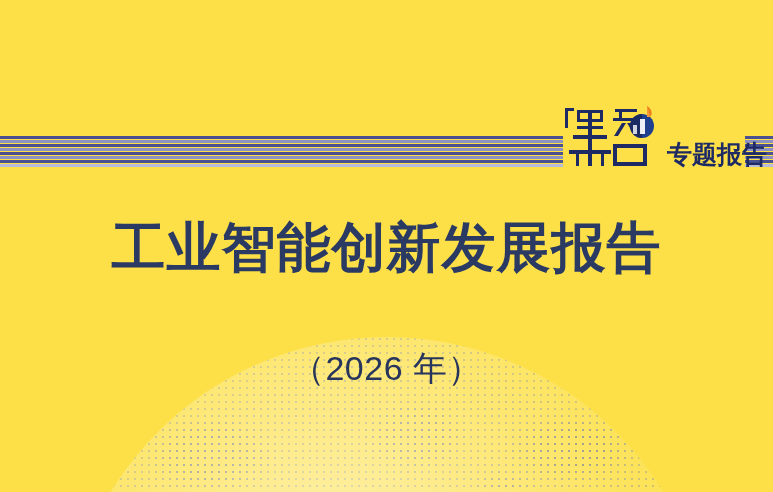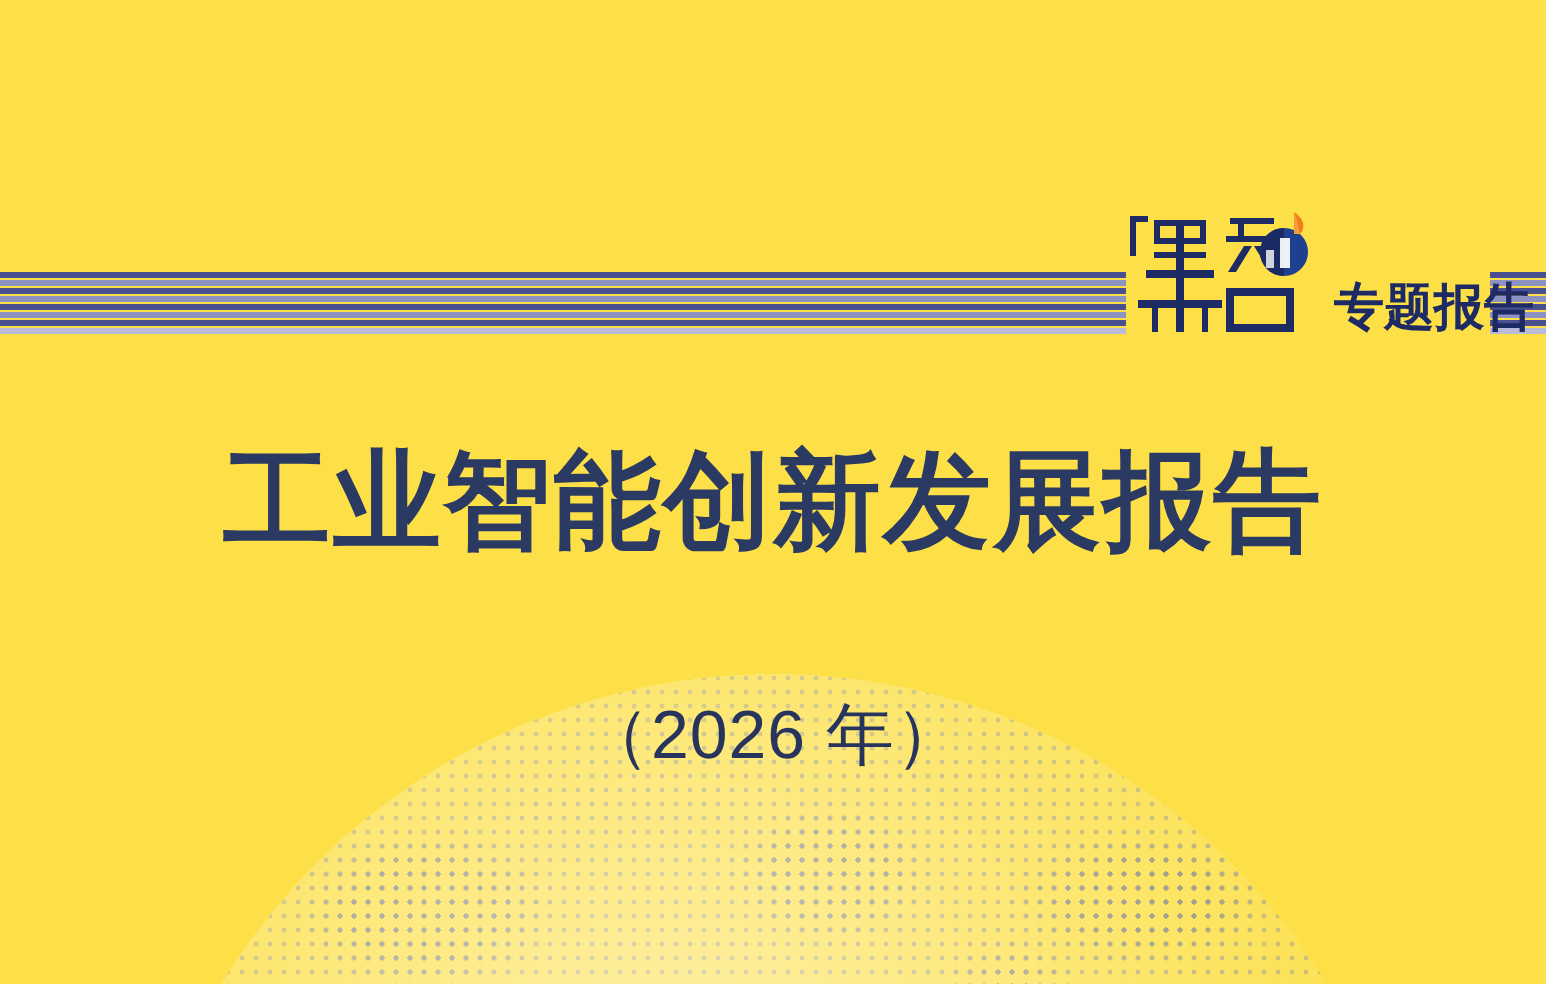--- a/index.html
+++ b/index.html
@@ -157,21 +157,21 @@
     left: 0;
     top: 222px;
     width: 773px;
     text-align: center;
     font-size: 54px;
     font-weight: 700;
     color: #2b3a63;
     letter-spacing: 1px;
     line-height: 1.1;
     white-space: nowrap;
-    font-family: Liberation Sans, sans-serif;
+    font-family: Liberation Mono, monospace;
   }
   .title-sub {
     position: absolute;
     left: 0;
     top: 350px;
     width: 773px;
     text-align: center;
     font-size: 34px;
     font-weight: 400;
     color: #27355c;

